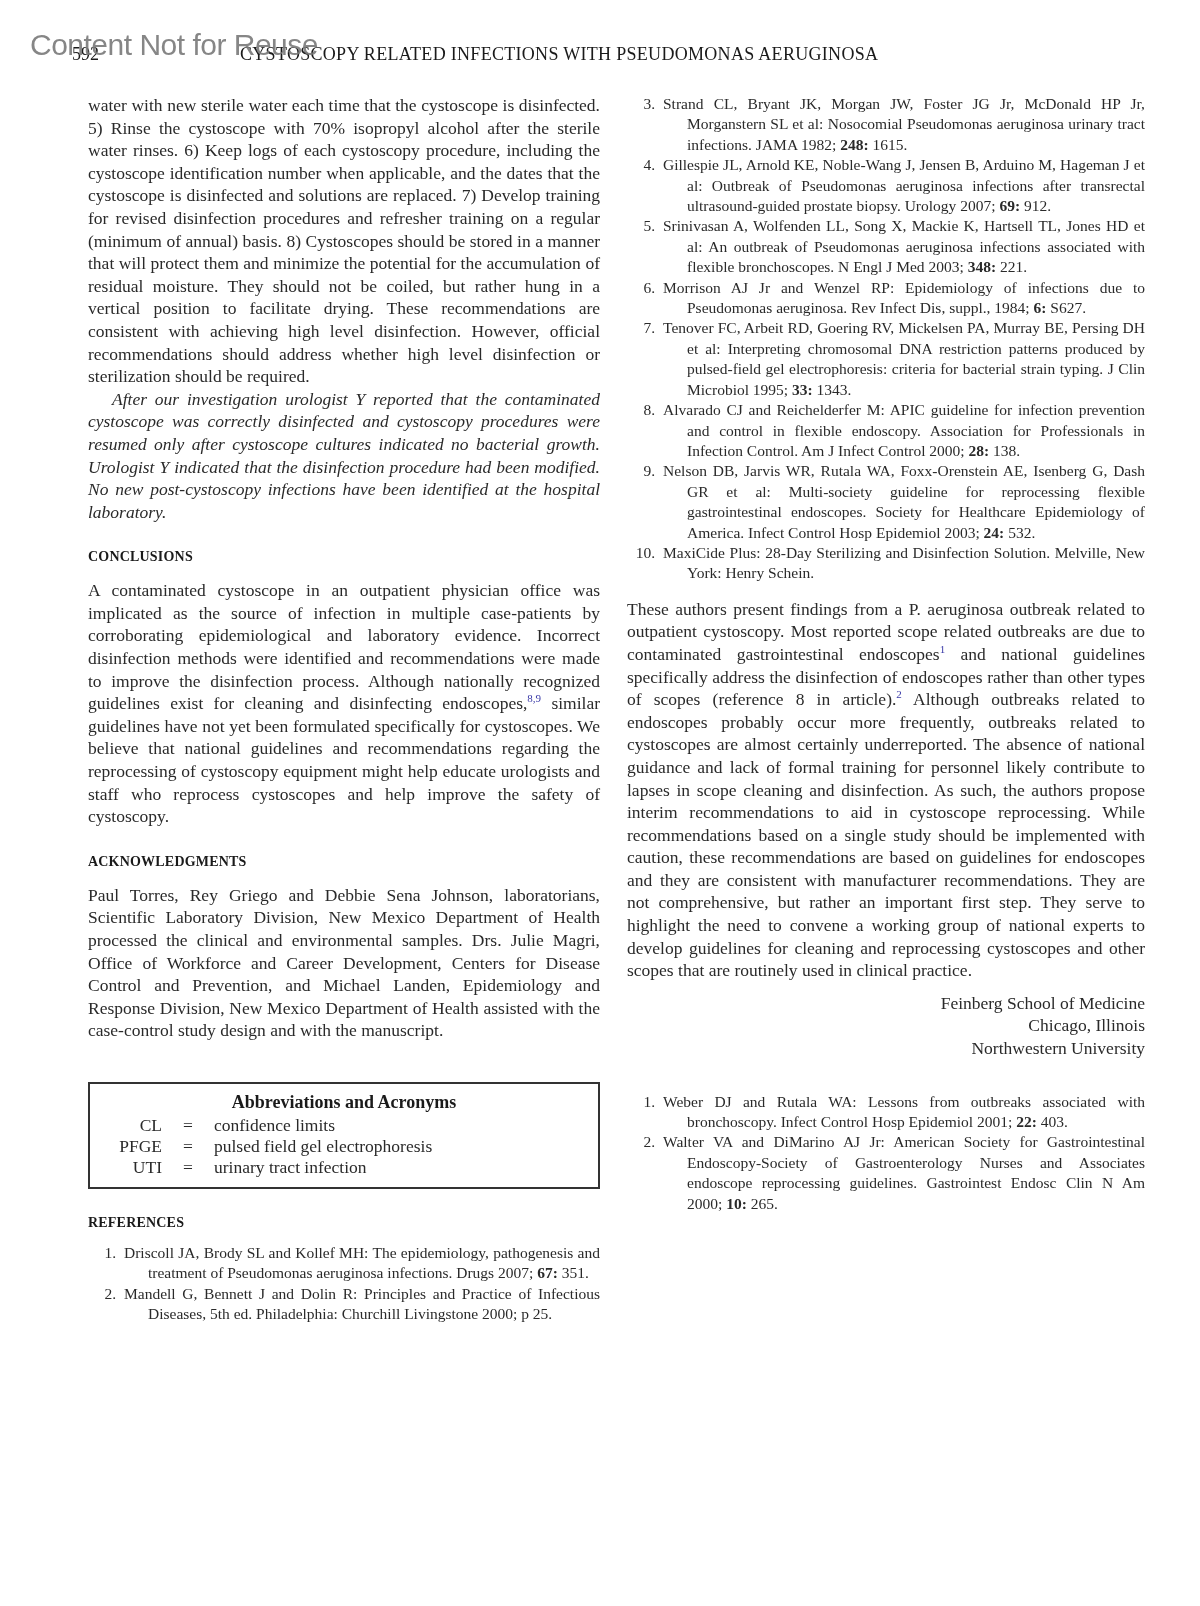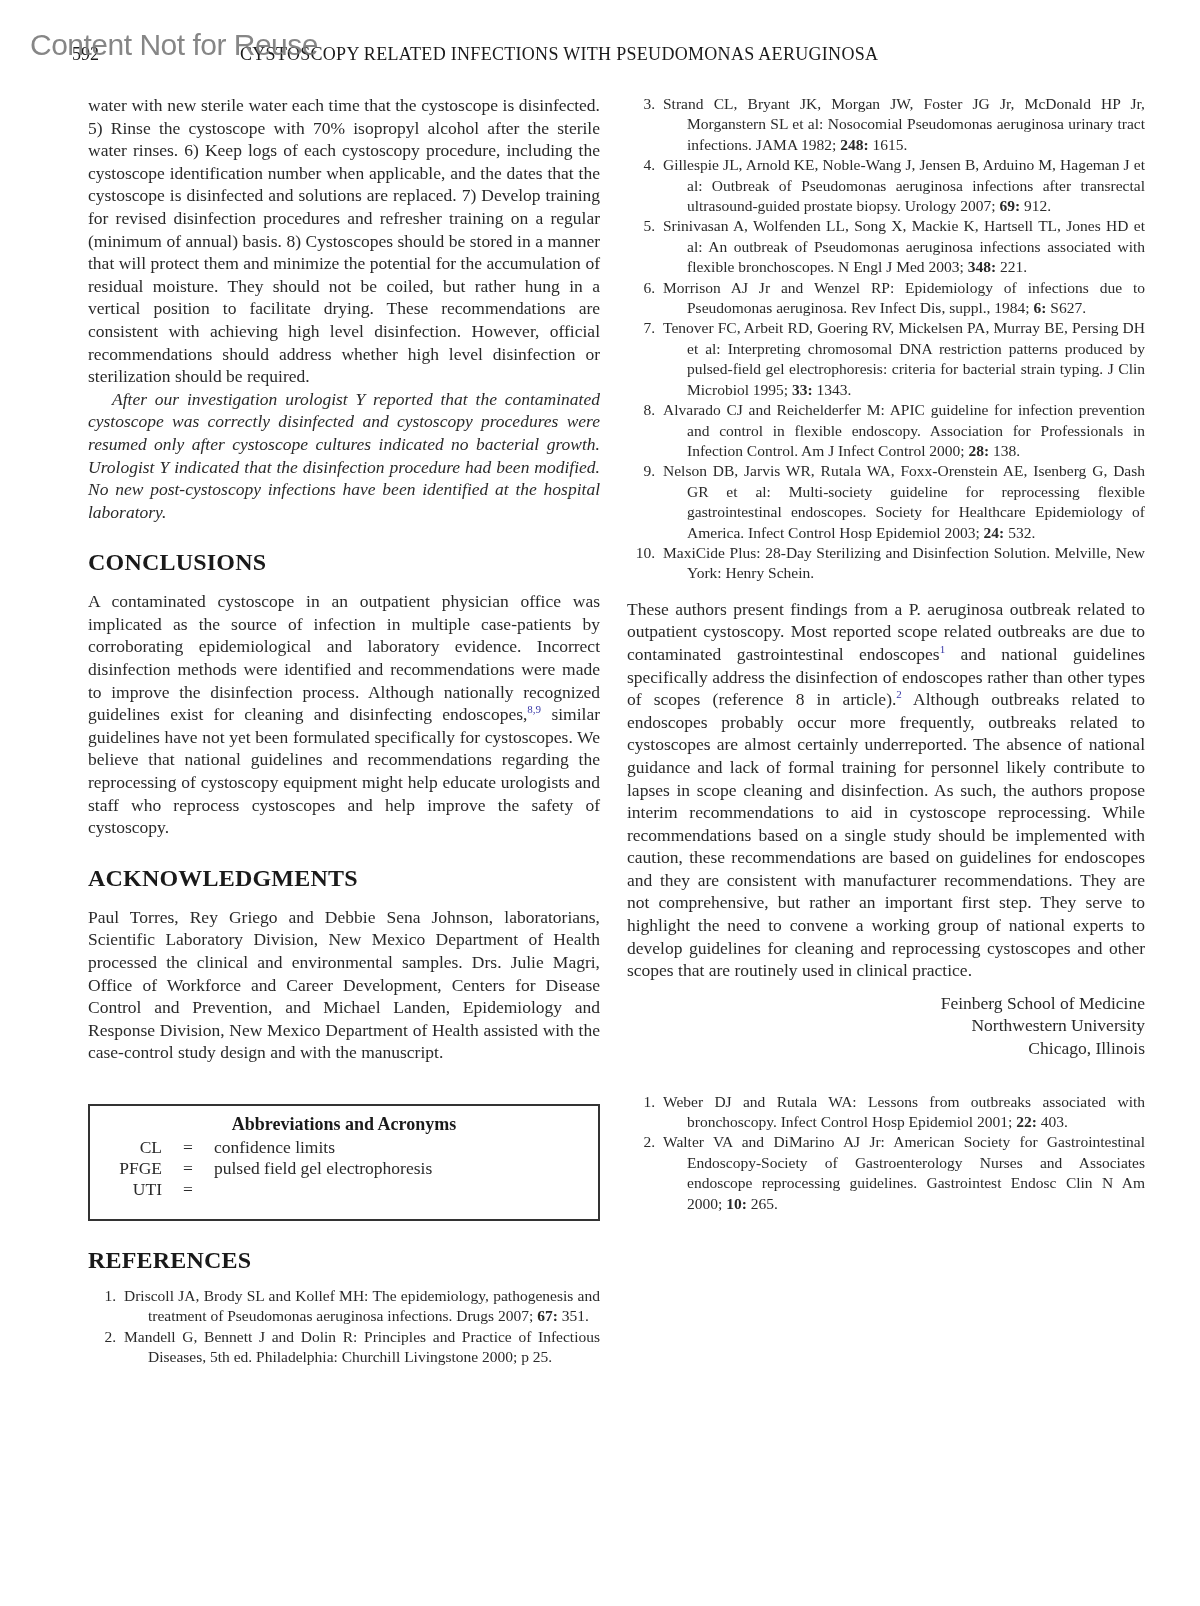--- a/index.html
+++ b/index.html
@@ -24,27 +24,27 @@
   .col { position: absolute; top: 94px; font-family: "Liberation Serif", serif; }
   .col-left { left: 88px; width: 512px; }
   .col-right { left: 627px; width: 518px; }
 
   p.body {
     margin: 0; font-size: 17.5px; line-height: 22.6px; text-align: justify;
     hyphens: auto;
   }
   p.indent { text-indent: 24px; font-style: italic; }
   h2.sec {
-    margin: 0; font-size: 24px; font-weight: bold; color: #1a1a1a;
+    margin: 0; font-size: 14px; font-weight: bold; color: #1a1a1a;
     letter-spacing: 0.2px;
   }
   sup.cite { color: #3a3aa8; font-size: 11px; line-height: 0; }
 
   .abbr-box {
-    border: 2px solid #333; padding: 8px 12px 19px 12px; margin: 0;
+    border: 2px solid #333; padding: 8px 12px 9px 12px; margin: 0;
   }
   .abbr-title { text-align: center; font-weight: bold; font-size: 18px; margin-bottom: 2px; color: #1a1a1a; }
   .abbr-row { display: flex; font-size: 17.5px; line-height: 21px; }
   .abbr-term { width: 60px; text-align: right; }
   .abbr-eq { width: 52px; text-align: center; }
   .abbr-def { flex: 1; }
 
   ol.refs { list-style: none; margin: 0; padding: 0; }
   ol.refs li { position: relative; font-size: 15.5px; line-height: 20.4px; text-align: justify; padding-left: 60px; text-indent: -24px; }
   ol.refs li .num { position: absolute; left: 0; width: 28px; text-align: right; text-indent: 0; }
@@ -81,20 +81,21 @@
       <span class="abbr-def">confidence limits</span>
     </div>
     <div class="abbr-row">
       <span class="abbr-term">PFGE</span>
       <span class="abbr-eq">=</span>
       <span class="abbr-def">pulsed field gel electrophoresis</span>
     </div>
     <div class="abbr-row">
       <span class="abbr-term">UTI</span>
       <span class="abbr-eq">=</span>
+      <span class="abbr-def">urinary tract infection</span>
     </div>
   </div>
 
   <h2 class="sec" style="margin-top:26px;">REFERENCES</h2>
   <ol class="refs" style="margin-top:12px;">
     <li><span class="num">1.</span><span>Driscoll JA, Brody SL and Kollef MH: The epidemiology, pathogenesis and treatment of Pseudomonas aeruginosa infections. Drugs 2007; </span><span class="bold">67:</span><span> 351.</span></li>
     <li><span class="num">2.</span><span>Mandell G, Bennett J and Dolin R: Principles and Practice of Infectious Diseases, 5th ed. Philadelphia: Churchill Livingstone 2000; p 25.</span><span class="bold"></span><span></span></li>
   </ol>
 </div>
 
@@ -107,21 +108,21 @@
     <li><span class="num">7.</span><span>Tenover FC, Arbeit RD, Goering RV, Mickelsen PA, Murray BE, Persing DH et al: Interpreting chromosomal DNA restriction patterns produced by pulsed-field gel electrophoresis: criteria for bacterial strain typing. J Clin Microbiol 1995; </span><span class="bold">33:</span><span> 1343.</span></li>
     <li><span class="num">8.</span><span>Alvarado CJ and Reichelderfer M: APIC guideline for infection prevention and control in flexible endoscopy. Association for Professionals in Infection Control. Am J Infect Control 2000; </span><span class="bold">28:</span><span> 138.</span></li>
     <li><span class="num">9.</span><span>Nelson DB, Jarvis WR, Rutala WA, Foxx-Orenstein AE, Isenberg G, Dash GR et al: Multi-society guideline for reprocessing flexible gastrointestinal endoscopes. Society for Healthcare Epidemiology of America. Infect Control Hosp Epidemiol 2003; </span><span class="bold">24:</span><span> 532.</span></li>
     <li><span class="num">10.</span><span>MaxiCide Plus: 28-Day Sterilizing and Disinfection Solution. Melville, New York: Henry Schein.</span><span class="bold"></span><span></span></li>
   </ol>
 
   <p class="body" style="margin-top:14px;"><span>These authors present findings from a P. aeruginosa outbreak related to outpatient cystoscopy. Most reported scope related outbreaks are due to contaminated gastrointestinal endoscopes</span><sup class="cite">1</sup><span> and national guidelines specifically address the disinfection of endoscopes rather than other types of scopes (reference 8 in article).</span><sup class="cite">2</sup><span> Although outbreaks related to endoscopes probably occur more frequently, outbreaks related to cystoscopes are almost certainly underreported. The absence of national guidance and lack of formal training for personnel likely contribute to lapses in scope cleaning and disinfection. As such, the authors propose interim recommendations to aid in cystoscope reprocessing. While recommendations based on a single study should be implemented with caution, these recommendations are based on guidelines for endoscopes and they are consistent with manufacturer recommendations. They are not comprehensive, but rather an important first step. They serve to highlight the need to convene a working group of national experts to develop guidelines for cleaning and reprocessing cystoscopes and other scopes that are routinely used in clinical practice.</span></p>
 
   <div class="signature" style="margin-top:10px;">
     <div>Feinberg School of Medicine</div>
+    <div>Chicago, Illinois</div>
     <div>Northwestern University</div>
-    <div>Chicago, Illinois</div>
   </div>
 
   <ol class="refs" style="margin-top:32px;">
     <li><span class="num">1.</span><span>Weber DJ and Rutala WA: Lessons from outbreaks associated with bronchoscopy. Infect Control Hosp Epidemiol 2001; </span><span class="bold">22:</span><span> 403.</span></li>
     <li><span class="num">2.</span><span>Walter VA and DiMarino AJ Jr: American Society for Gastrointestinal Endoscopy-Society of Gastroenterology Nurses and Associates endoscope reprocessing guidelines. Gastrointest Endosc Clin N Am 2000; </span><span class="bold">10:</span><span> 265.</span></li>
   </ol>
 </div>
 
 </body></html>

